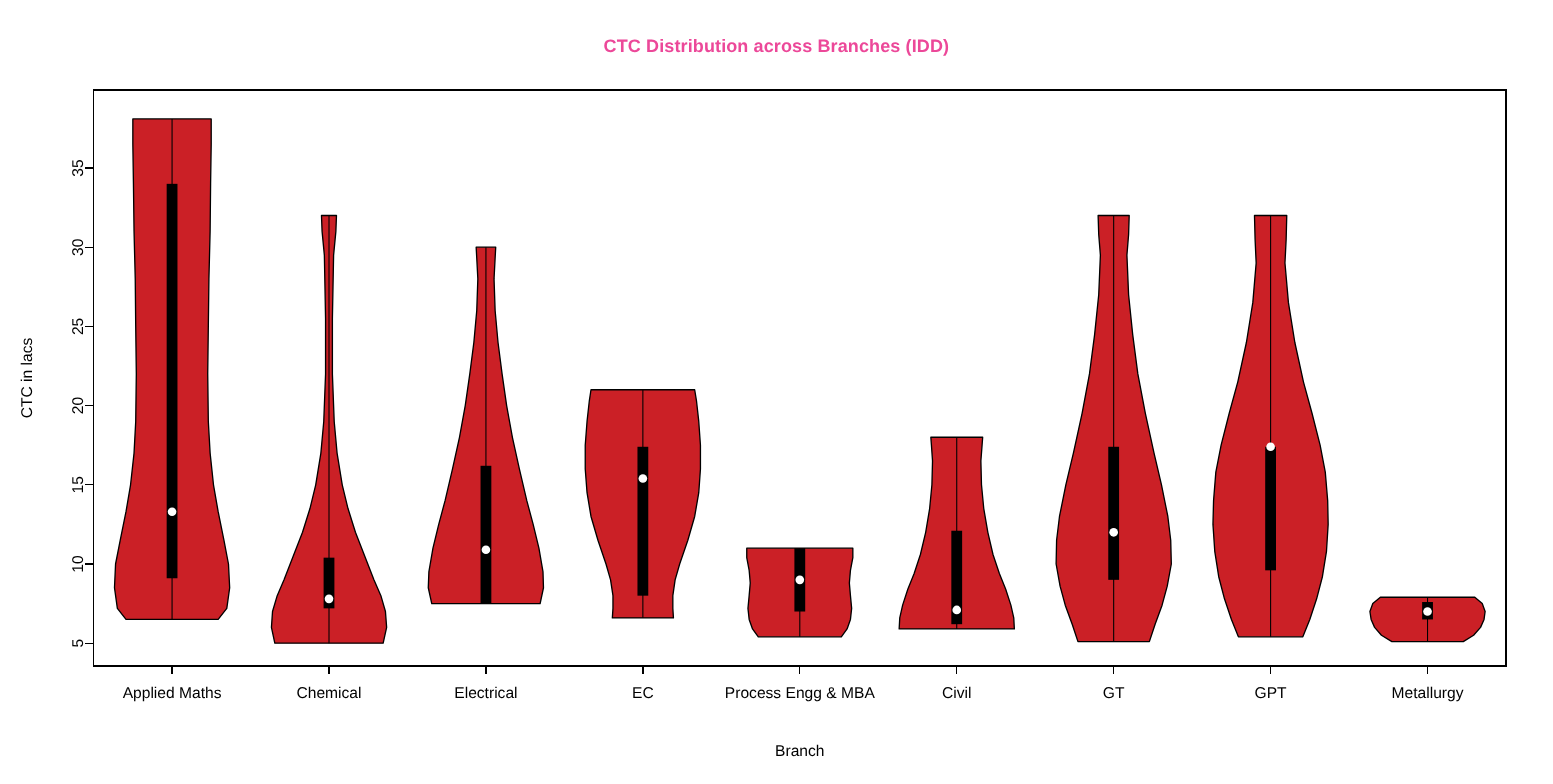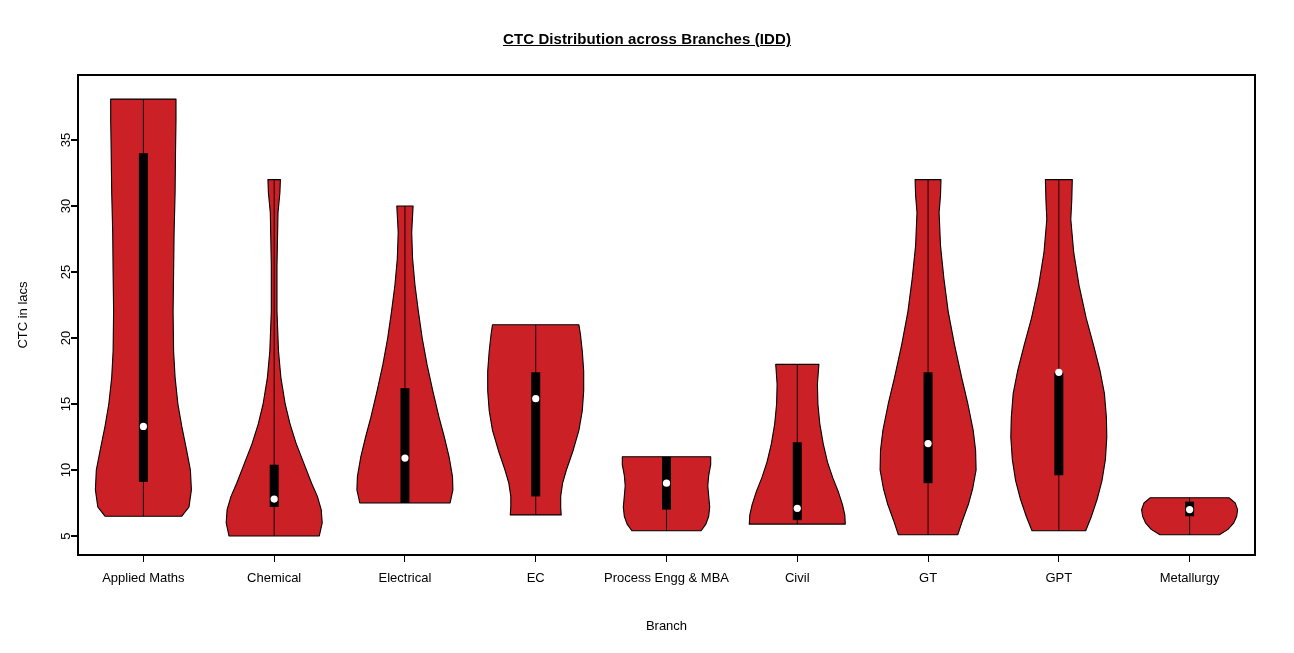--- a/index.html
+++ b/index.html
@@ -16,23 +16,22 @@
     overflow: hidden;
   }
   #chart-title {
     position: absolute;
     left: 0;
     top: 30px;
     width: 1294px;
     text-align: center;
     font-size: 15px;
     font-weight: bold;
-    color: #000000;
+    color: #ec4899;
     letter-spacing: 0.1px;
-    text-decoration: underline;
   }
   #plot-svg {
     position: absolute;
     left: 0;
     top: 0;
   }
   .tick-line {
     stroke: #000000;
     stroke-width: 1.1;
     shape-rendering: crispEdges;

